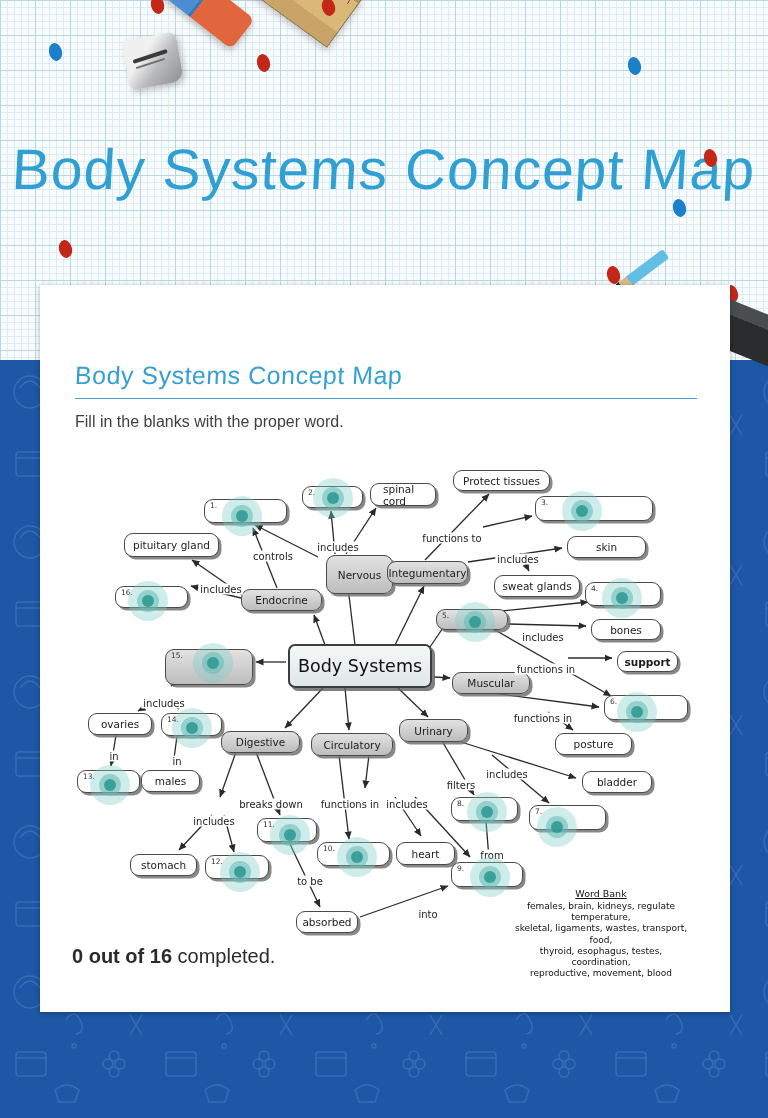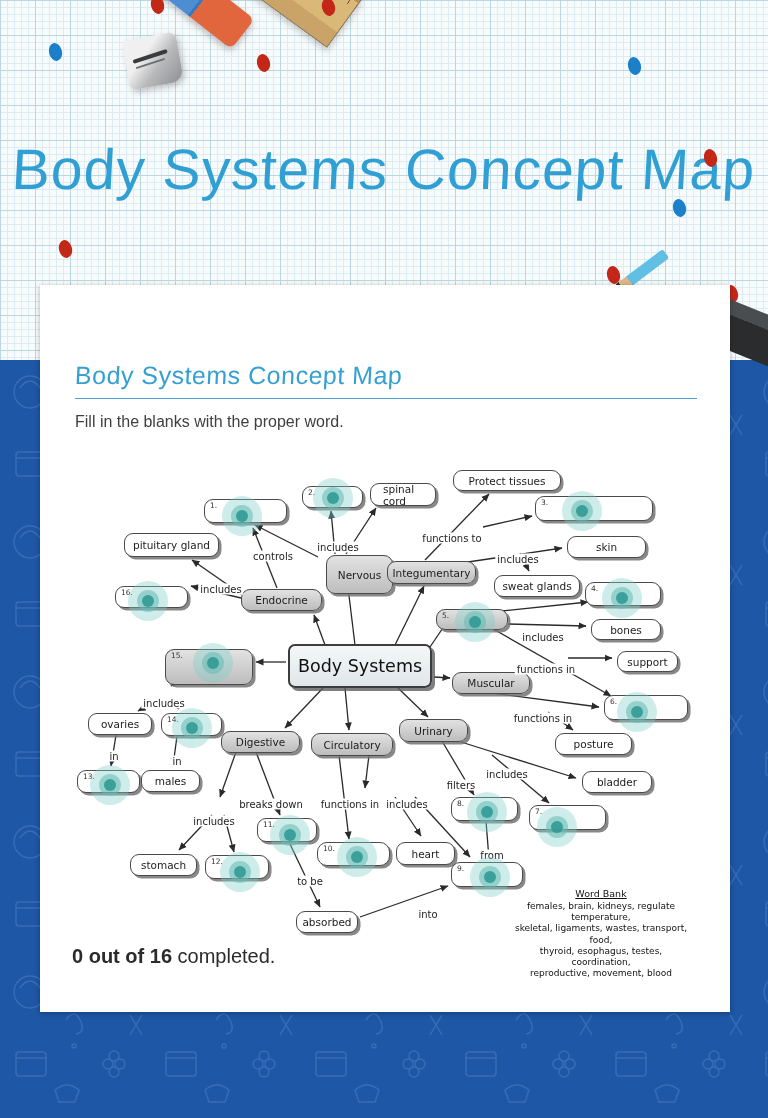--- a/index.html
+++ b/index.html
@@ -196,21 +196,21 @@
         </svg>
       <div class="wordbank">
         <div class="wb-title">Word Bank</div>
         <div id="wb-lines">
             <div>females, brain, kidneys, regulate temperature,</div>
             <div>skeletal, ligaments, wastes, transport, food,</div>
             <div>thyroid, esophagus, testes, coordination,</div>
             <div>reproductive, movement, blood</div>
           </div>
       </div>
-    <div class="node term" style="left: 413px; top: 185px; width: 108px; height: 21px;">
+    <div class="node term" style="left: 413px; top: 185px; width: 97px; height: 21px;">
           <span>Protect tissues</span>
         </div>
         <div class="node blank" style="left: 262px; top: 201px; width: 61px; height: 22px;">
           <span class="num">2.</span>
         </div>
         <div class="spot" style="left: 293px; top: 213px;"></div>
         <div class="node term" style="left: 330px; top: 198px; width: 66px; height: 23px; padding-left: 12px;">
           <span>spinal cord</span>
         </div>
         <div class="node blank" style="left: 164px; top: 214px; width: 83px; height: 24px;">
@@ -223,21 +223,21 @@
         <div class="spot" style="left: 542px; top: 226px;"></div>
         <div class="node term" style="left: 84px; top: 248px; width: 95px; height: 24px;">
           <span>pituitary gland</span>
         </div>
         <div class="node term" style="left: 527px; top: 251px; width: 79px; height: 22px;">
           <span>skin</span>
         </div>
         <div class="node system" style="left: 272px; top: 270px; width: 67px; height: 39px; margin-left: 14px;">
           <span>Nervous</span>
         </div>
-        <div class="node system" style="left: 347px; top: 276px; width: 89px; height: 23px;">
+        <div class="node system" style="left: 347px; top: 276px; width: 81px; height: 23px;">
           <span>Integumentary</span>
         </div>
         <div class="node term" style="left: 454px; top: 290px; width: 86px; height: 22px;">
           <span>sweat glands</span>
         </div>
         <div class="node blank" style="left: 75px; top: 301px; width: 73px; height: 22px;">
           <span class="num">16.</span>
         </div>
         <div class="spot" style="left: 108px; top: 316px;"></div>
         <div class="node system" style="left: 201px; top: 304px; width: 81px; height: 22px;">
@@ -247,21 +247,21 @@
           <span class="num">4.</span>
         </div>
         <div class="spot" style="left: 582px; top: 313px;"></div>
         <div class="node blankgray" style="left: 396px; top: 324px; width: 72px; height: 21px;">
           <span class="num">5.</span>
         </div>
         <div class="spot" style="left: 435px; top: 337px;"></div>
         <div class="node term" style="left: 551px; top: 334px; width: 70px; height: 21px;">
           <span>bones</span>
         </div>
-        <div class="node term" style="left: 577px; top: 366px; width: 61px; height: 21px;">
+        <div class="node term" style="left: 577px; top: 366px; width: 61px; height: 21px; font-weight: bold;">
           <span>support</span>
         </div>
         <div class="node blankgray" style="left: 125px; top: 364px; width: 88px; height: 36px;">
           <span class="num">15.</span>
         </div>
         <div class="spot" style="left: 173px; top: 378px;"></div>
         <div class="node central" style="left: 248px; top: 359px; width: 144px; height: 44px;">
           <span>Body Systems</span>
         </div>
         <div class="node system" style="left: 412px; top: 387px; width: 78px; height: 22px;">

